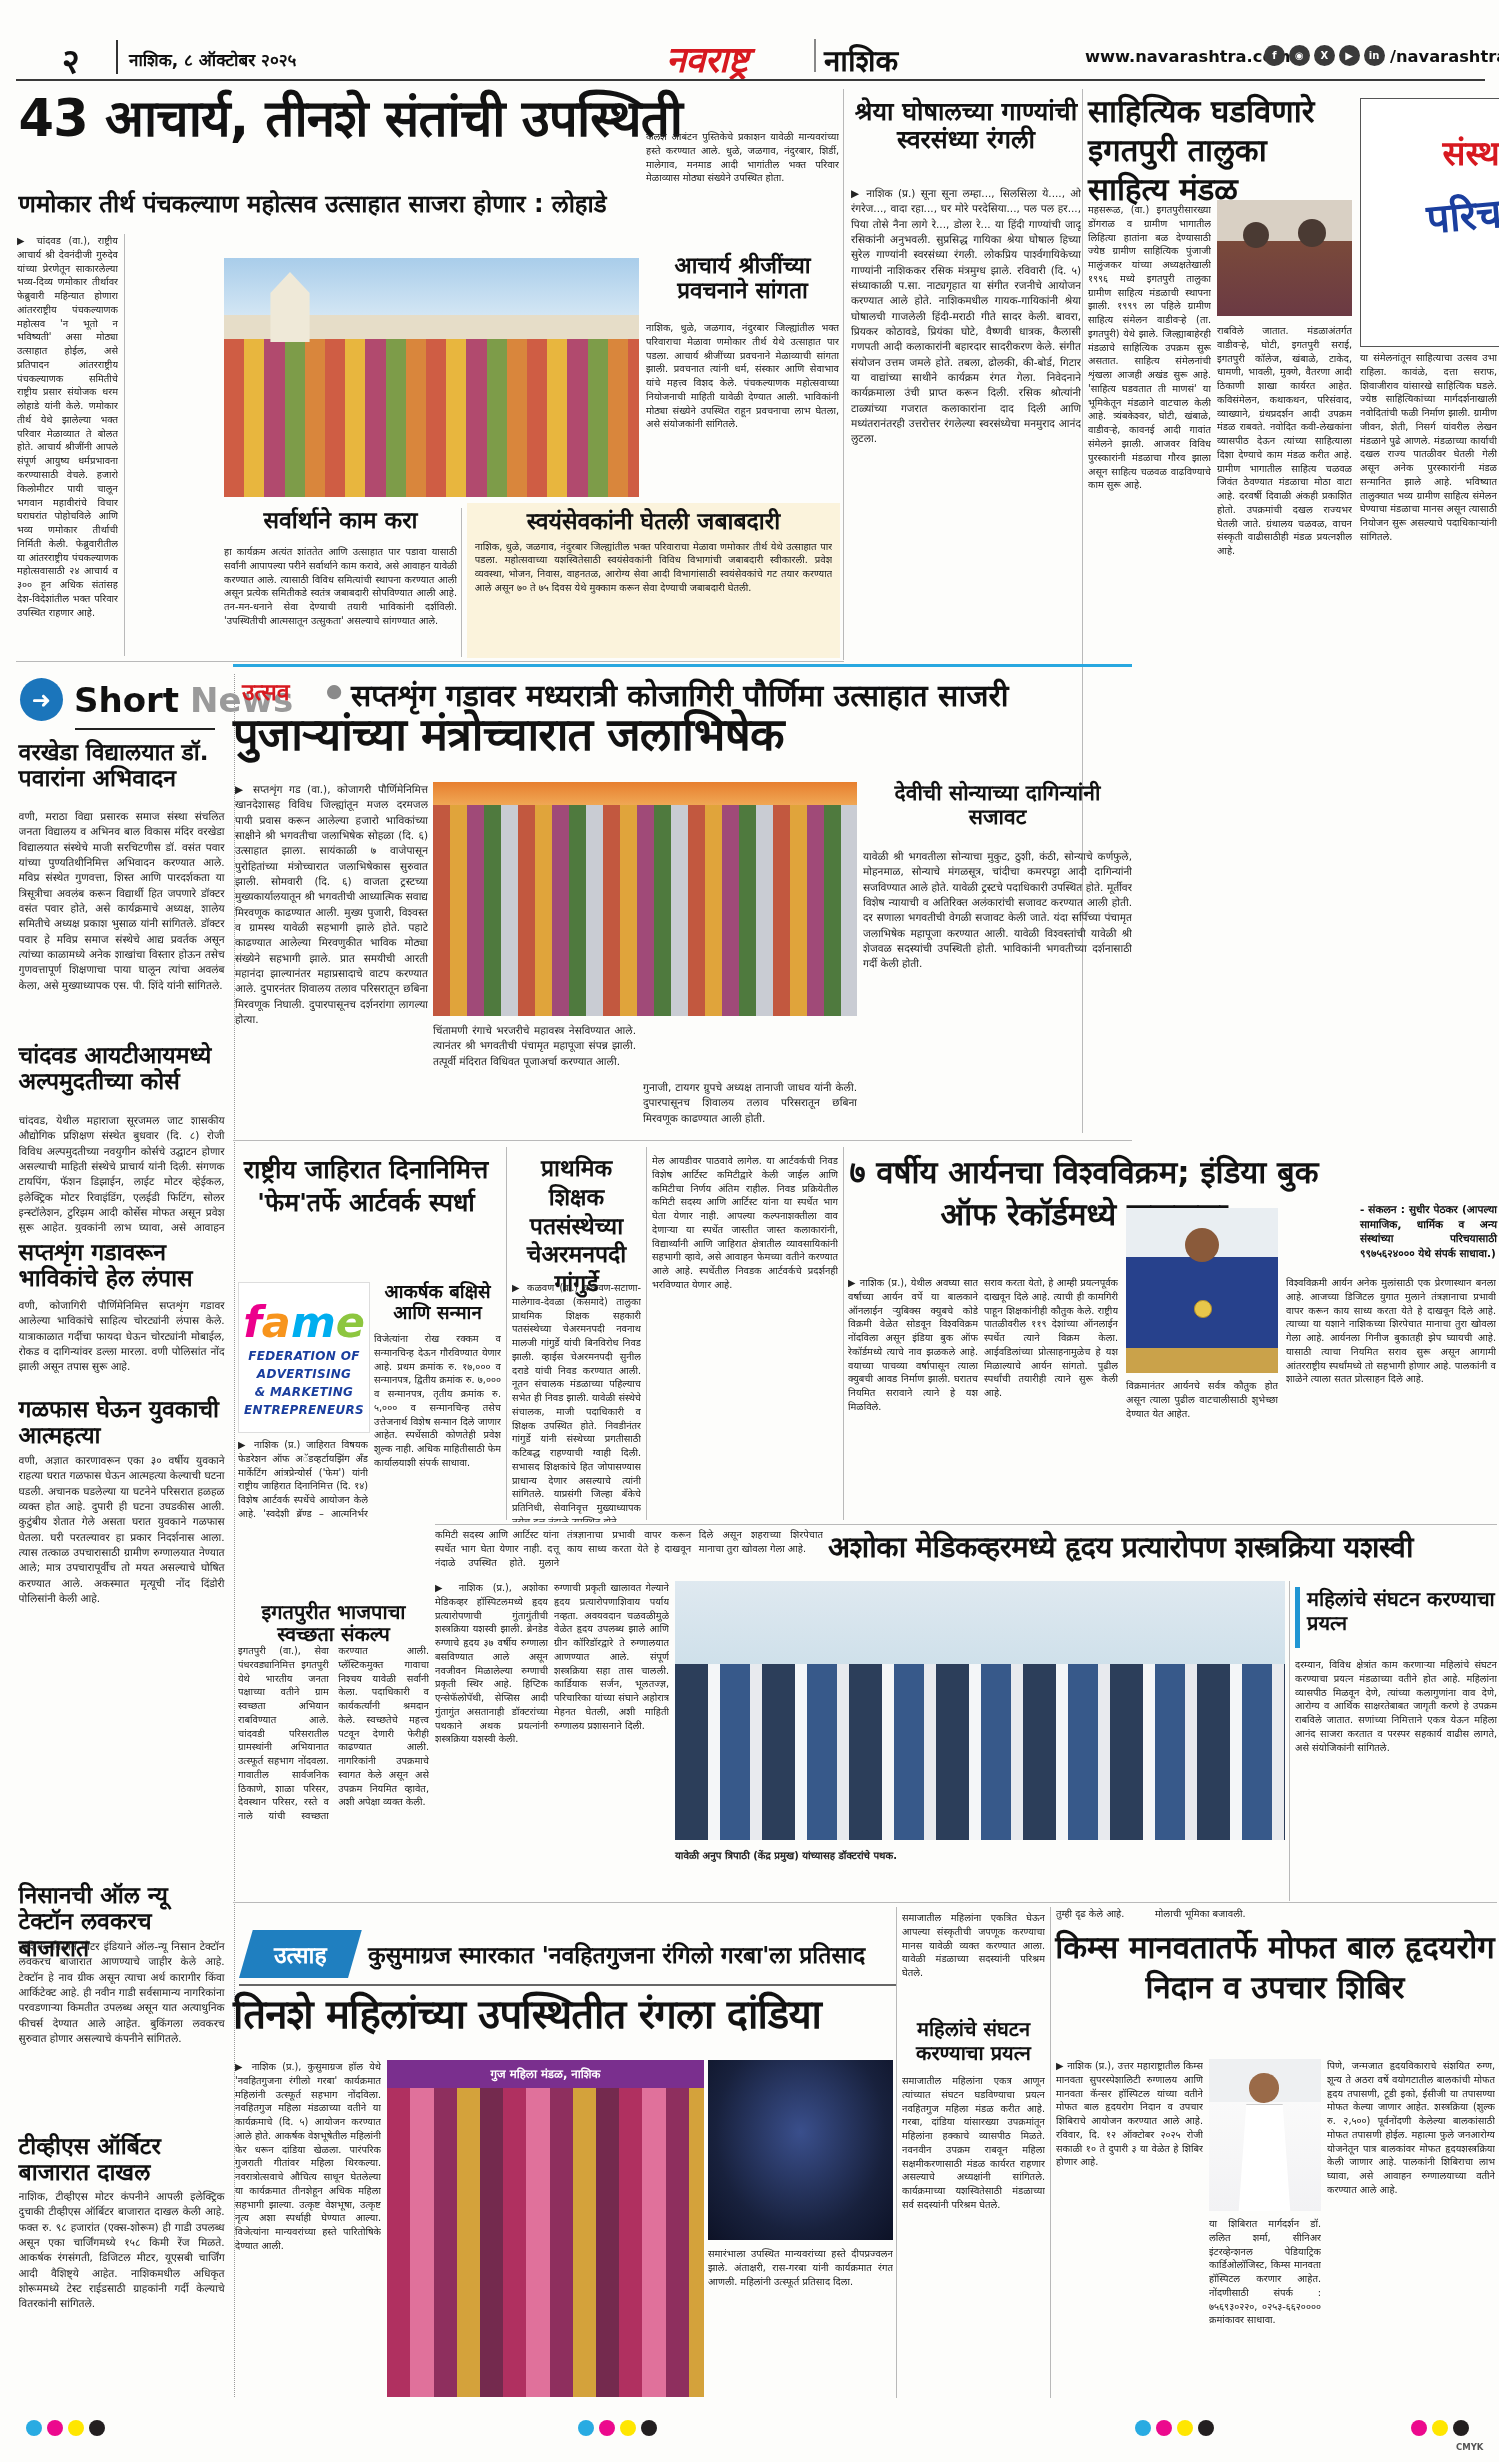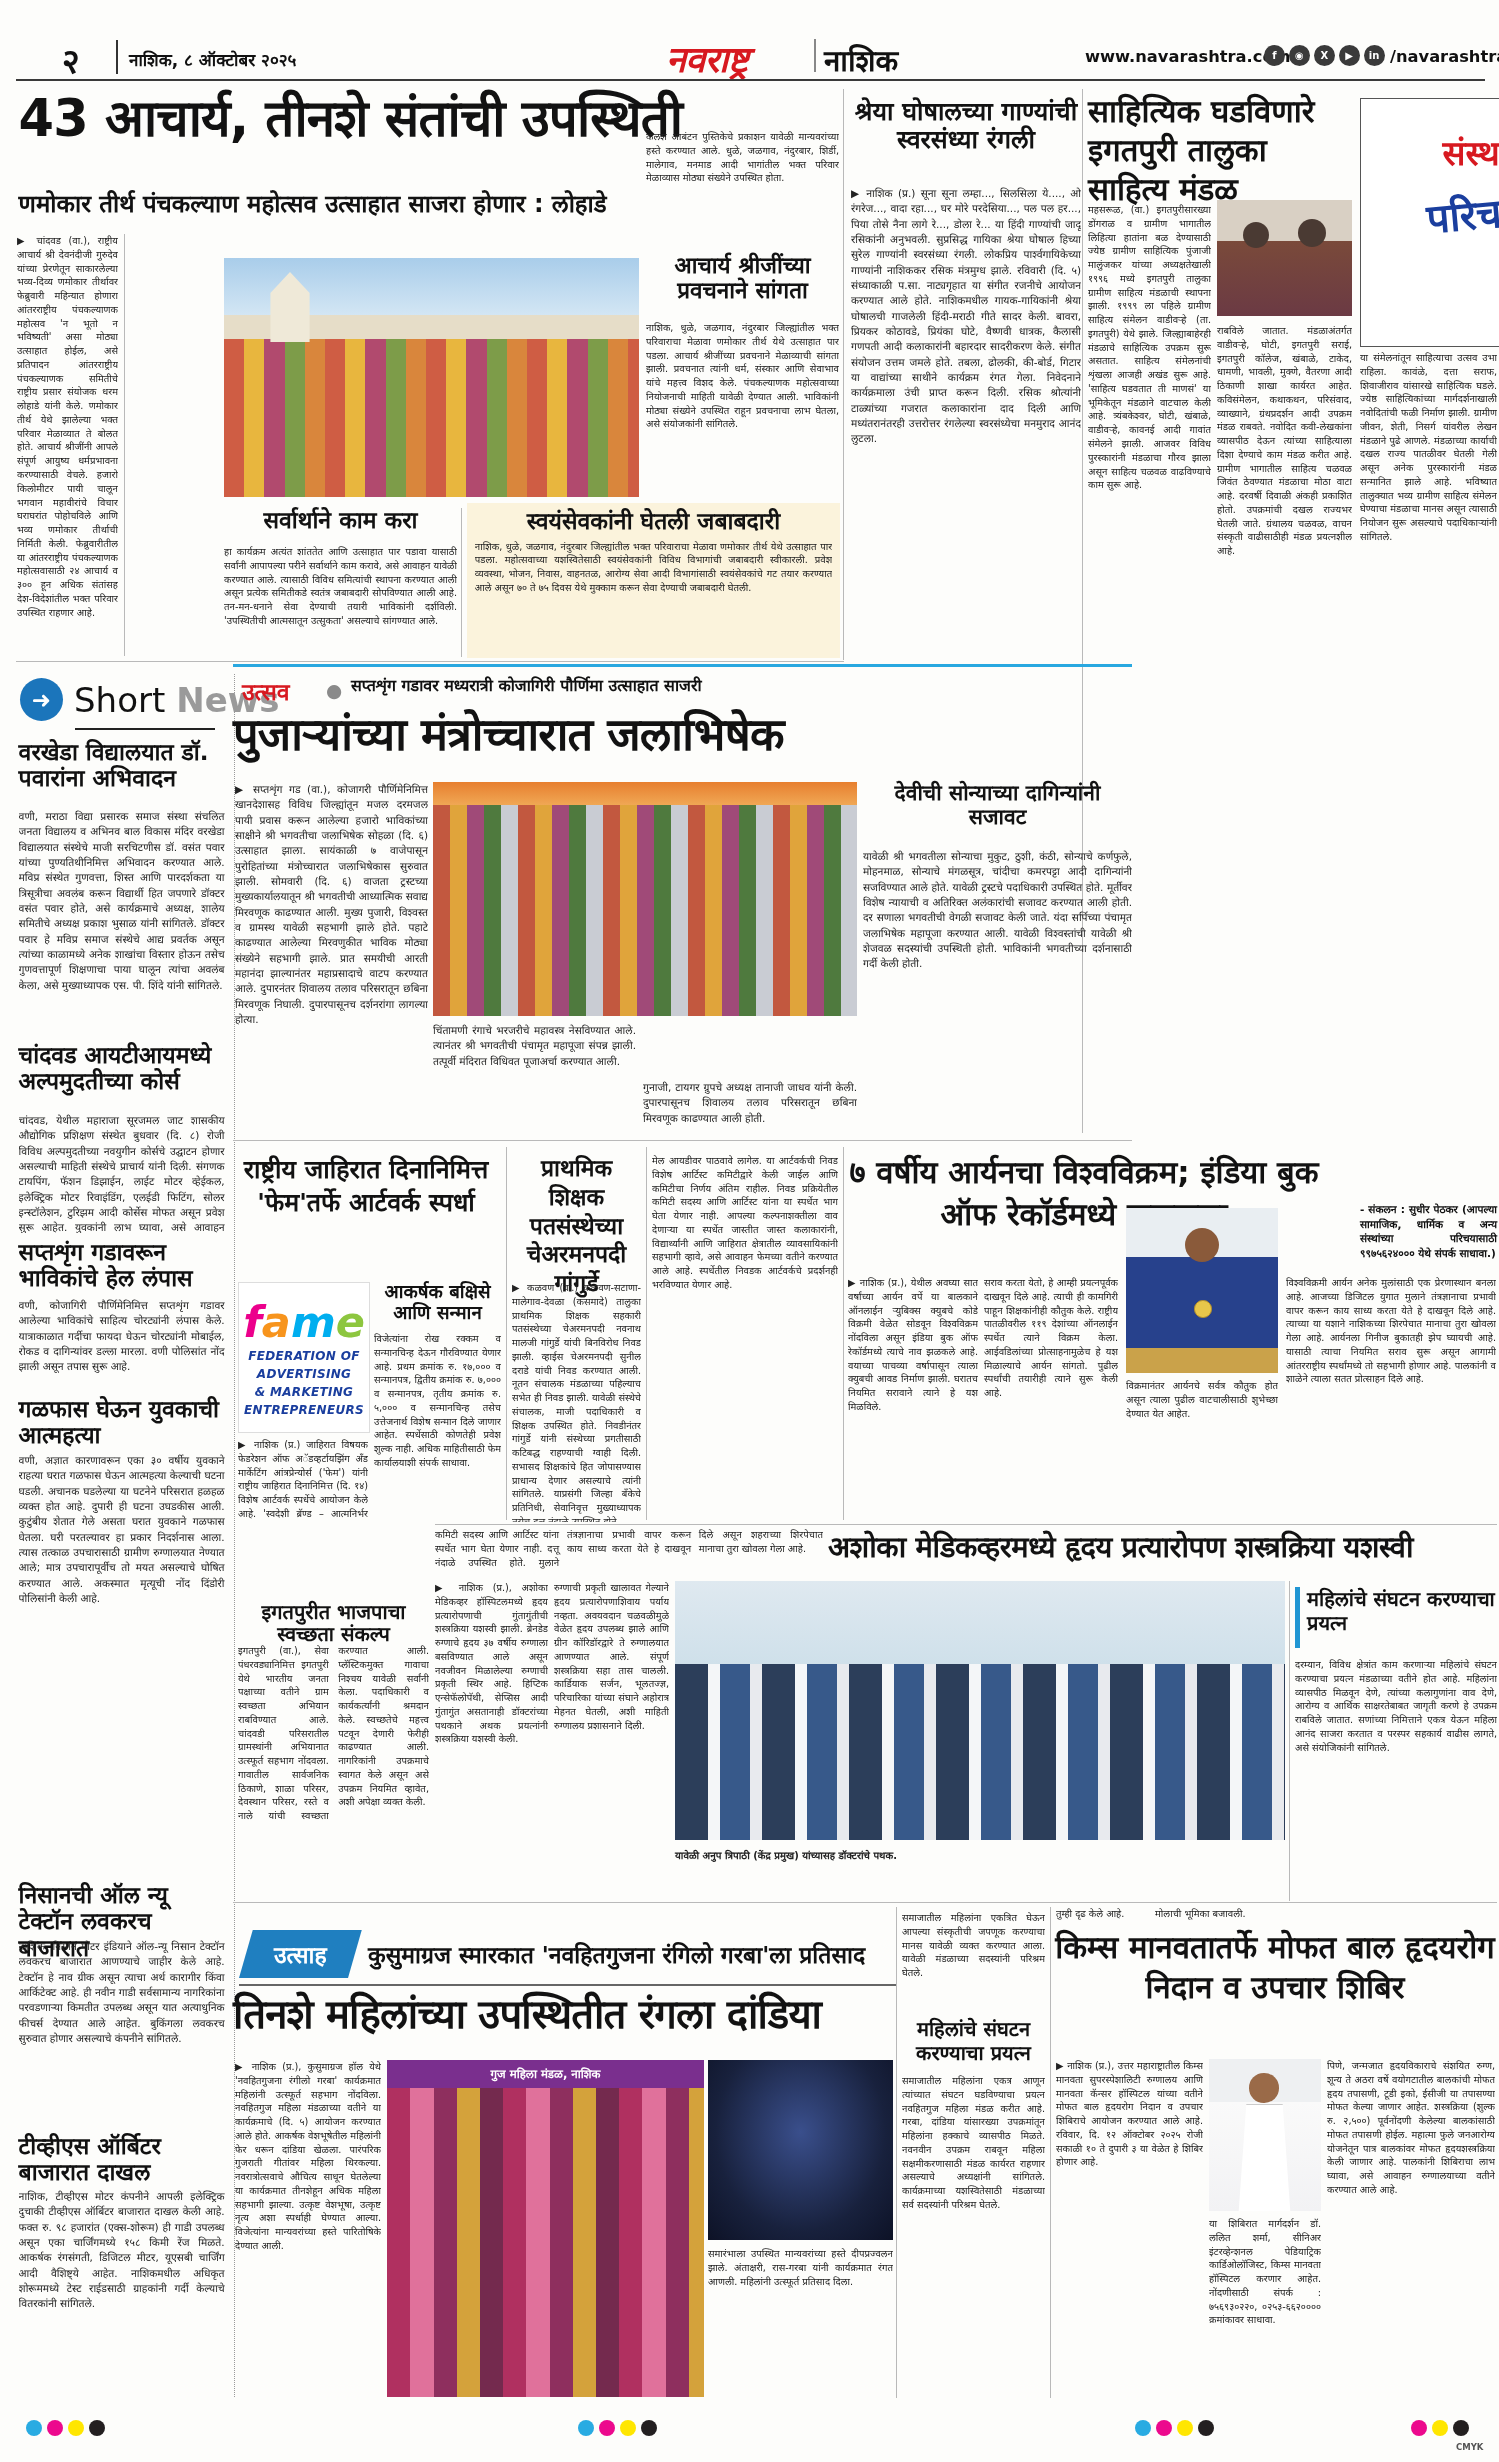--- a/index.html
+++ b/index.html
@@ -21,26 +21,26 @@
   .edition{font-size:17px;font-weight:700;color:#111;}
   .masthead{font-size:36px;font-weight:800;color:#d71920;letter-spacing:-0.8px;}
   .mastcity{font-size:29.5px;font-weight:800;color:#111;}
   .web{font-size:16.3px;font-weight:700;color:#111;}
   .socrow{display:flex;gap:3.9px;align-items:center;}
   .soc{width:21px;height:21px;border-radius:50%;background:#3a3a3a;color:#fff;font-size:10px;font-weight:700;
        display:flex;align-items:center;justify-content:center;}
   
   .snarrow{width:43px;height:43px;border-radius:50%;background:#1b75bb;color:#fff;font-size:23px;font-weight:700;
        display:flex;align-items:center;justify-content:center;}
-  .snshort{font-size:34px;font-weight:400;color:#111;}
+  .snshort{font-size:34px;font-weight:700;color:#111;}
   .snnews{font-size:34px;font-weight:800;color:#9a9a9a;}
   .railhl{font-size:23px;font-weight:700;line-height:1.15;color:#111;}
   
   .kick-red{font-size:23px;font-weight:700;color:#d71920;}
-  .strap{font-size:16px;font-weight:700;color:#111;}
+  .strap{font-size:30px;font-weight:700;color:#111;}
   .bullet{color:#8a8a8a;font-size:18.6px;}
   .kickbox{background:#1f7fc0;color:#fff;font-size:23px;font-weight:700;display:flex;align-items:center;justify-content:center;}
   .skew{transform:skewX(-16deg);transform-origin:bottom left;}
   .badge{border:1.6px solid #555;background:#fff;text-align:center;padding-left:46px;}
   .badge .l1{color:#d71920;font-size:34px;font-weight:800;display:block;margin-top:29.5px;}
   .badge .l2{color:#1a3e9e;font-size:40px;font-weight:800;display:block;transform:rotate(-5deg);margin-top:11px;}
   .beige{background:#fbf3dc;}
   .capline{font-size:10px;font-weight:700;color:#222;}
   .credit{font-size:10.5px;font-weight:700;line-height:1.4;color:#111;text-align:justify;}
   .fameword span{font-size:43px;font-weight:800;font-style:italic;}

